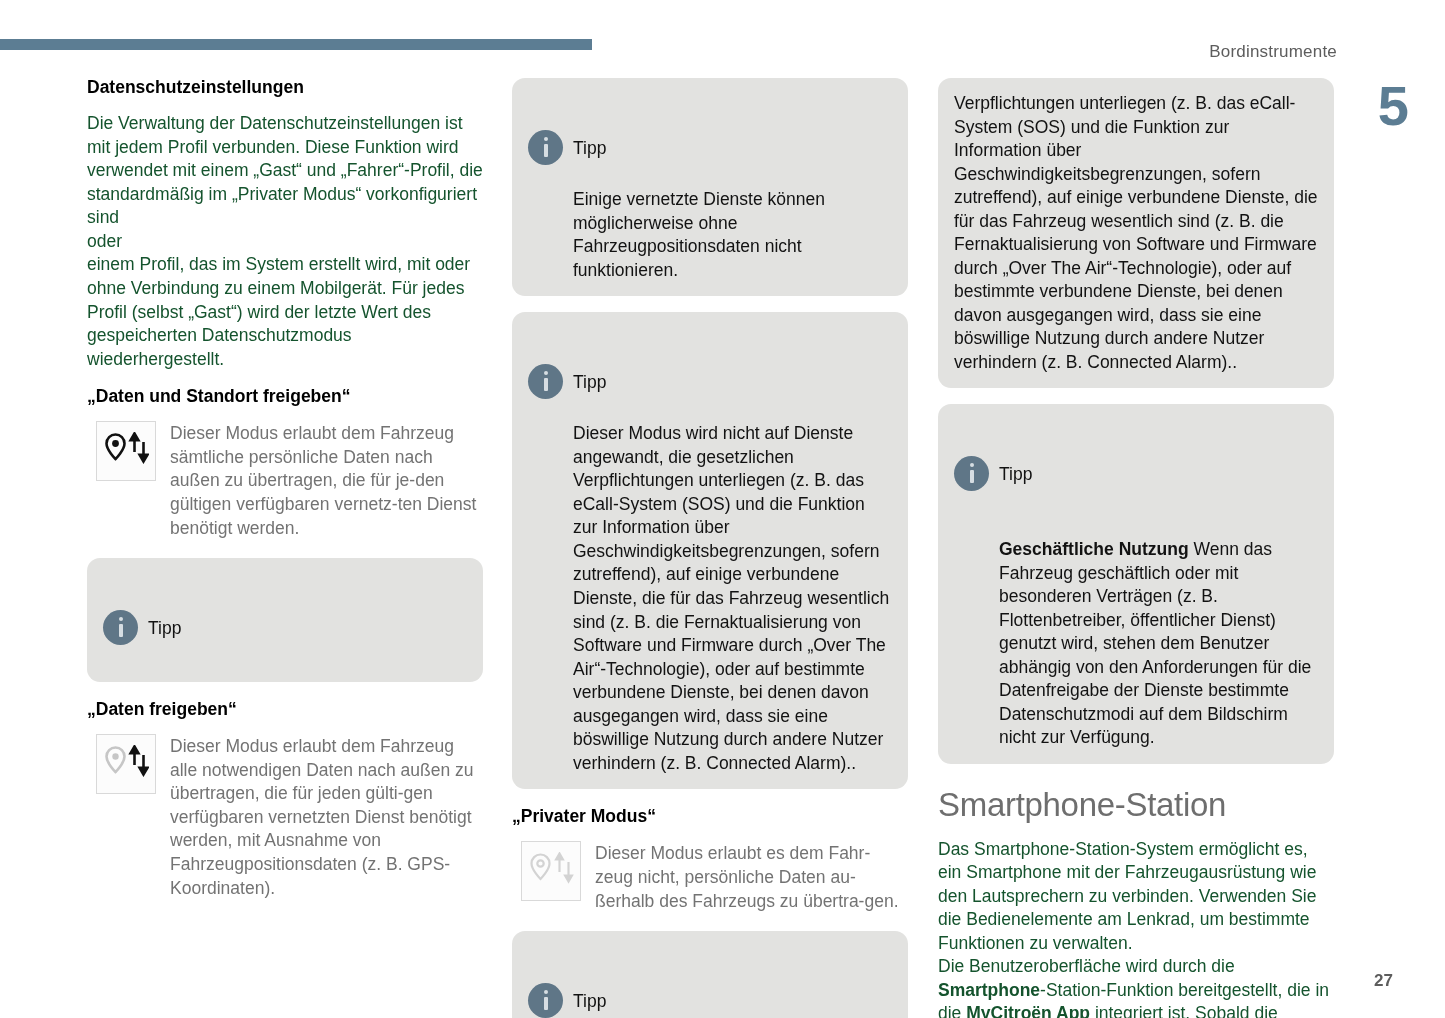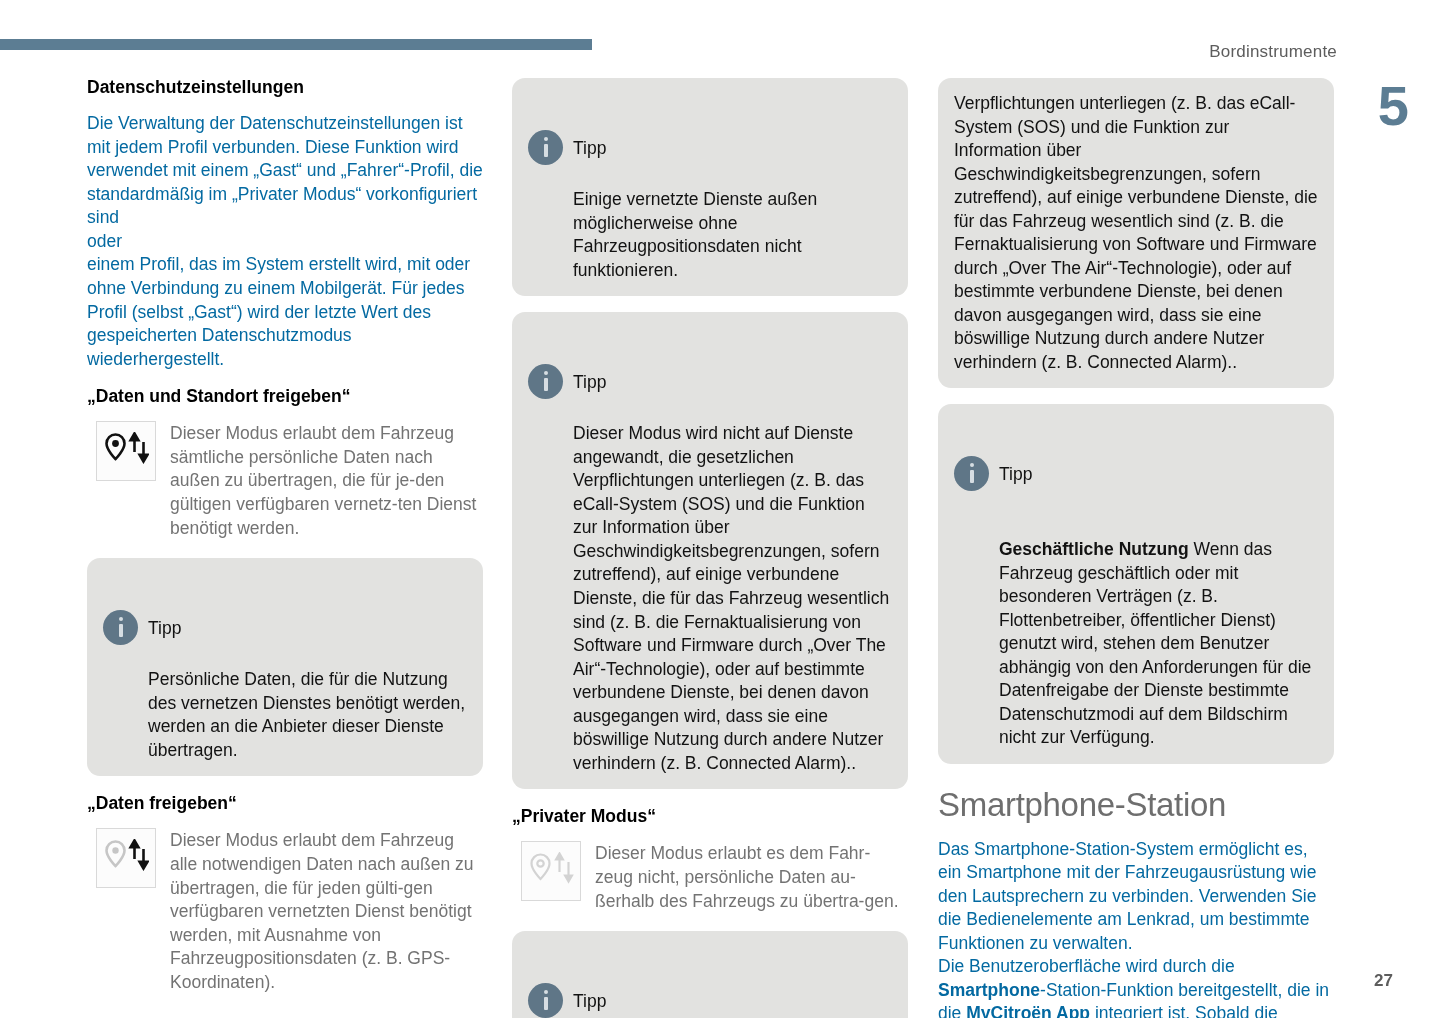--- a/index.html
+++ b/index.html
@@ -73,21 +73,21 @@
     font-size: 17.5px;
     font-weight: bold;
     line-height: 1.33;
     margin: 0 0 13px 0;
     color: #000;
   }
   .body-text {
     font-size: 17.5px;
     line-height: 1.345;
     margin: 0 0 14px 0;
-    color: #0369a1;
+    color: #14532d;
     white-space: pre-line;
   }
   .section-title {
     font-size: 33px;
     color: #6e6e6e;
     font-weight: normal;
     margin: 22px 0 14px 0;
     letter-spacing: -0.3px;
   }
 
@@ -201,21 +201,20 @@
             <polygon points="40.5,29.5 36.6,22.8 44.4,22.8"></polygon>
           </g>
         </svg>
       </div>
       <div class="icon-text">Dieser Modus erlaubt dem Fahrzeug sämtliche persönliche Daten nach außen zu übertragen, die für je-den gültigen verfügbaren vernetz-ten Dienst benötigt werden.</div>
     </div>
 
     <div class="tip-box">
       <div class="tip-inner">
         <span class="tip-icon"></span><span class="tip-label">Tipp</span><br>
-        <span style="display:inline-block;margin-left:45px">Persönliche Daten, die für die Nutzung des vernetzen Dienstes benötigt werden, werden an die Anbieter dieser Dienste übertragen.</span>
       </div>
     </div>
 
     <div class="sub-head">„Daten freigeben“</div>
 
     <div class="icon-row">
       <div class="icon-box">
         <svg width="46" height="38" viewBox="0 0 46 38" aria-hidden="true">
           <path d="M12.5 2.5c-5 0-9 4-9 9 0 6.5 9 15.5 9 15.5s9-9 9-15.5c0-5-4-9-9-9z" fill="none" stroke="#c6c6c6" stroke-width="2.6"></path>
           <circle cx="12.5" cy="11.5" r="3.2" fill="#c6c6c6"></circle>
@@ -230,21 +229,21 @@
       <div class="icon-text">Dieser Modus erlaubt dem Fahrzeug alle notwendigen Daten nach außen zu übertragen, die für jeden gülti-gen verfügbaren vernetzten Dienst benötigt werden, mit Ausnahme von Fahrzeugpositionsdaten (z. B. GPS-Koordinaten).</div>
     </div>
 
   </div>
 
   <div class="col col-2">
 
     <div class="tip-box">
       <div class="tip-inner">
         <span class="tip-icon"></span><span class="tip-label">Tipp</span><br>
-        <span style="display:inline-block;margin-left:45px">Einige vernetzte Dienste außen möglicherweise ohne Fahrzeugpositionsdaten nicht funktionieren.</span>
+        <span style="display:inline-block;margin-left:45px">Einige vernetzte Dienste können möglicherweise ohne Fahrzeugpositionsdaten nicht funktionieren.</span>
       </div>
     </div>
 
     <div class="tip-box">
       <div class="tip-inner">
         <span class="tip-icon"></span><span class="tip-label">Tipp</span><br>
         <span style="display:inline-block;margin-left:45px">Dieser Modus wird nicht auf Dienste angewandt, die gesetzlichen Verpflichtungen unterliegen (z. B. das eCall-System (SOS) und die Funktion zur Information über Geschwindigkeitsbegrenzungen, sofern zutreffend), auf einige verbundene Dienste, die für das Fahrzeug wesentlich sind (z. B. die Fernaktualisierung von Software und Firmware durch „Over The Air“-Technologie), oder auf bestimmte verbundene Dienste, bei denen davon ausgegangen wird, dass sie eine böswillige Nutzung durch andere Nutzer verhindern (z. B. Connected Alarm)..</span>
       </div>
     </div>
 

